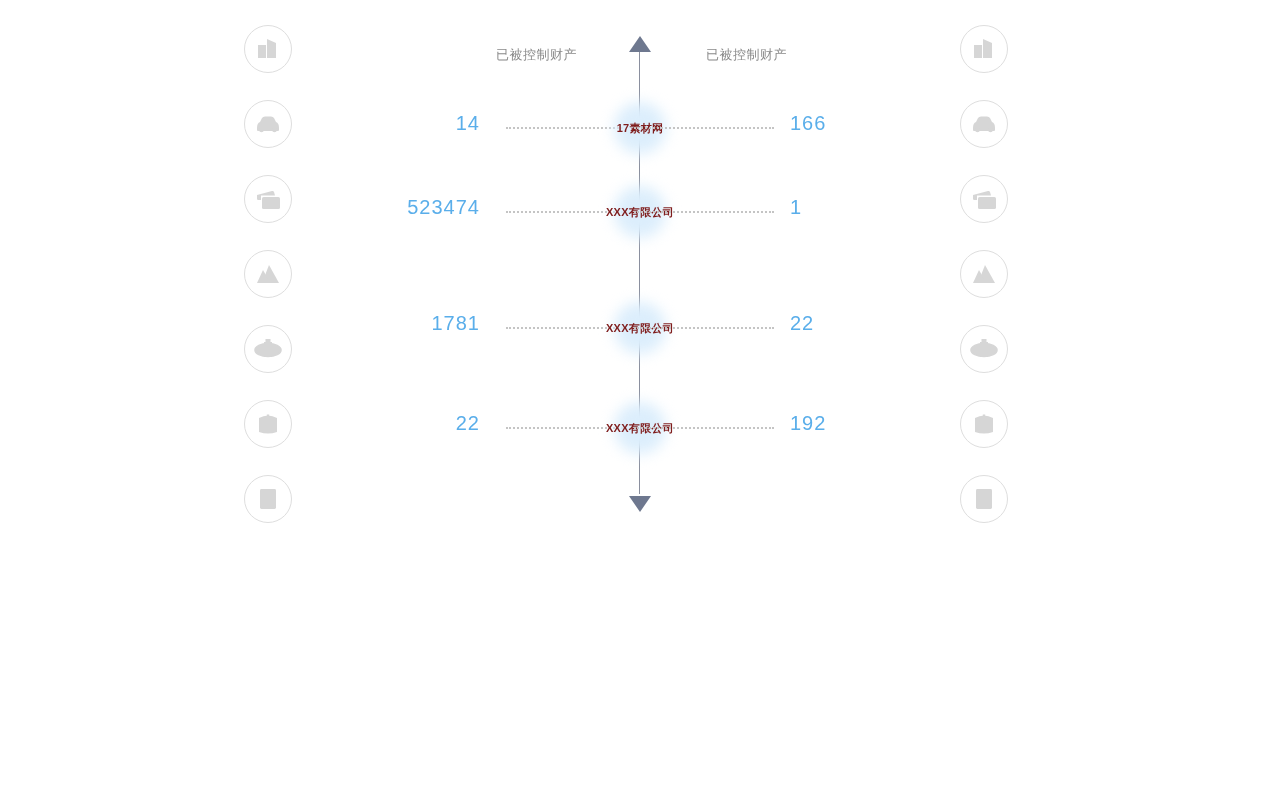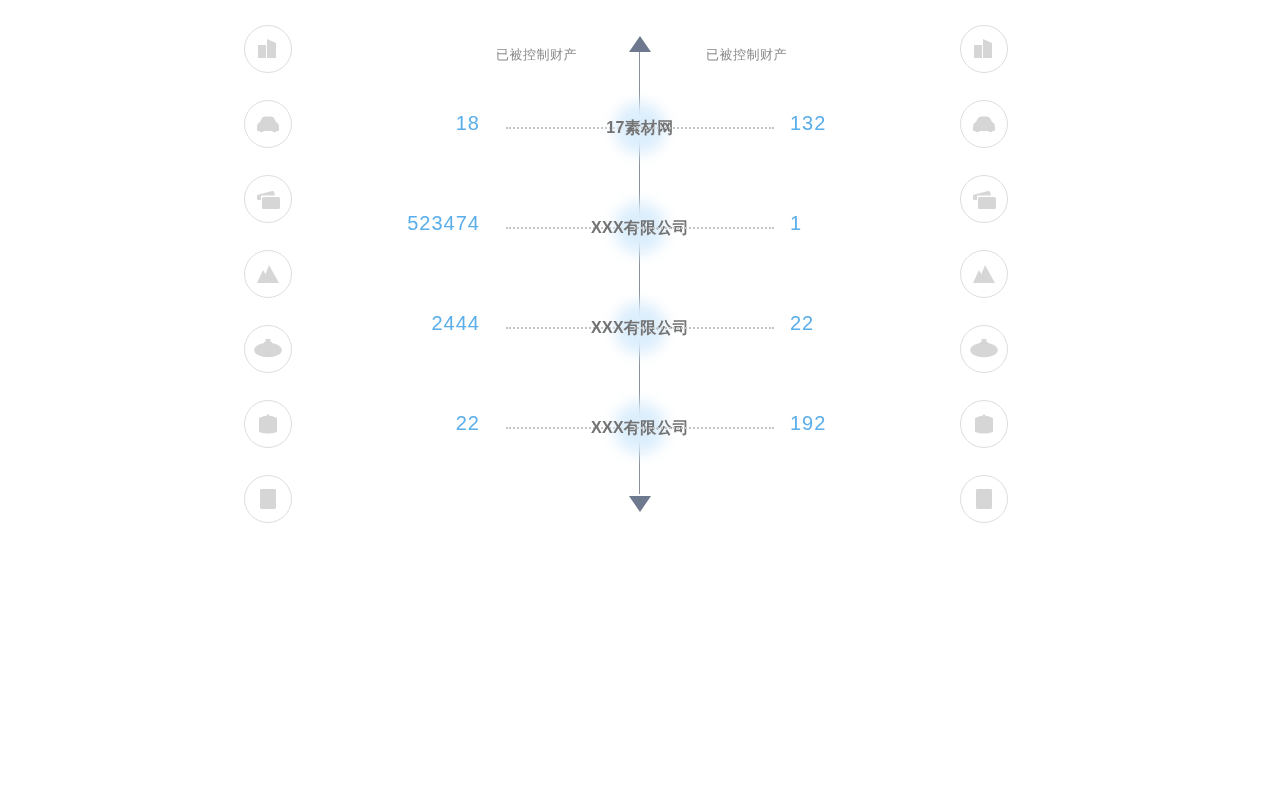--- a/index.html
+++ b/index.html
@@ -116,23 +116,23 @@
     width: 52px;
     height: 52px;
     margin-left: -26px;
     margin-top: -26px;
     border-radius: 50%;
     background: #dceefc;
     filter: blur(7px);
   }
   .node-label {
     position: relative;
-    font-size: 16px;
+    font-size: 11px;
     font-weight: bold;
-    color: #737373;
+    color: #7f1d1d;
     white-space: nowrap;
     letter-spacing: 0.3px;
   }
 
   .count {
     position: absolute;
     top: 14px;
     font-size: 20px;
     color: #5aaeea;
     white-space: nowrap;
@@ -333,43 +333,43 @@
   </div>
 
   <div class="spine"></div>
   <div class="arrow arrow-up"></div>
   <div class="arrow arrow-down"></div>
 
   <div class="col-head col-head-left">已被控制财产</div>
   <div class="col-head col-head-right">已被控制财产</div>
 
   <div class="row" style="top:98px">
-    <div class="count count-left">18</div>
+    <div class="count count-left">14</div>
     <div class="dots dots-left"></div>
     <div class="node">
       <div class="node-halo"></div>
       <div class="node-label">17素材网</div>
     </div>
     <div class="dots dots-right"></div>
-    <div class="count count-right">132</div>
-  </div>
-
-  <div class="row" style="top:198px">
+    <div class="count count-right">166</div>
+  </div>
+
+  <div class="row" style="top:182px">
     <div class="count count-left">523474</div>
     <div class="dots dots-left"></div>
     <div class="node">
       <div class="node-halo"></div>
       <div class="node-label">XXX有限公司</div>
     </div>
     <div class="dots dots-right"></div>
     <div class="count count-right">1</div>
   </div>
 
   <div class="row" style="top:298px">
-    <div class="count count-left">2444</div>
+    <div class="count count-left">1781</div>
     <div class="dots dots-left"></div>
     <div class="node">
       <div class="node-halo"></div>
       <div class="node-label">XXX有限公司</div>
     </div>
     <div class="dots dots-right"></div>
     <div class="count count-right">22</div>
   </div>
 
   <div class="row" style="top:398px">

